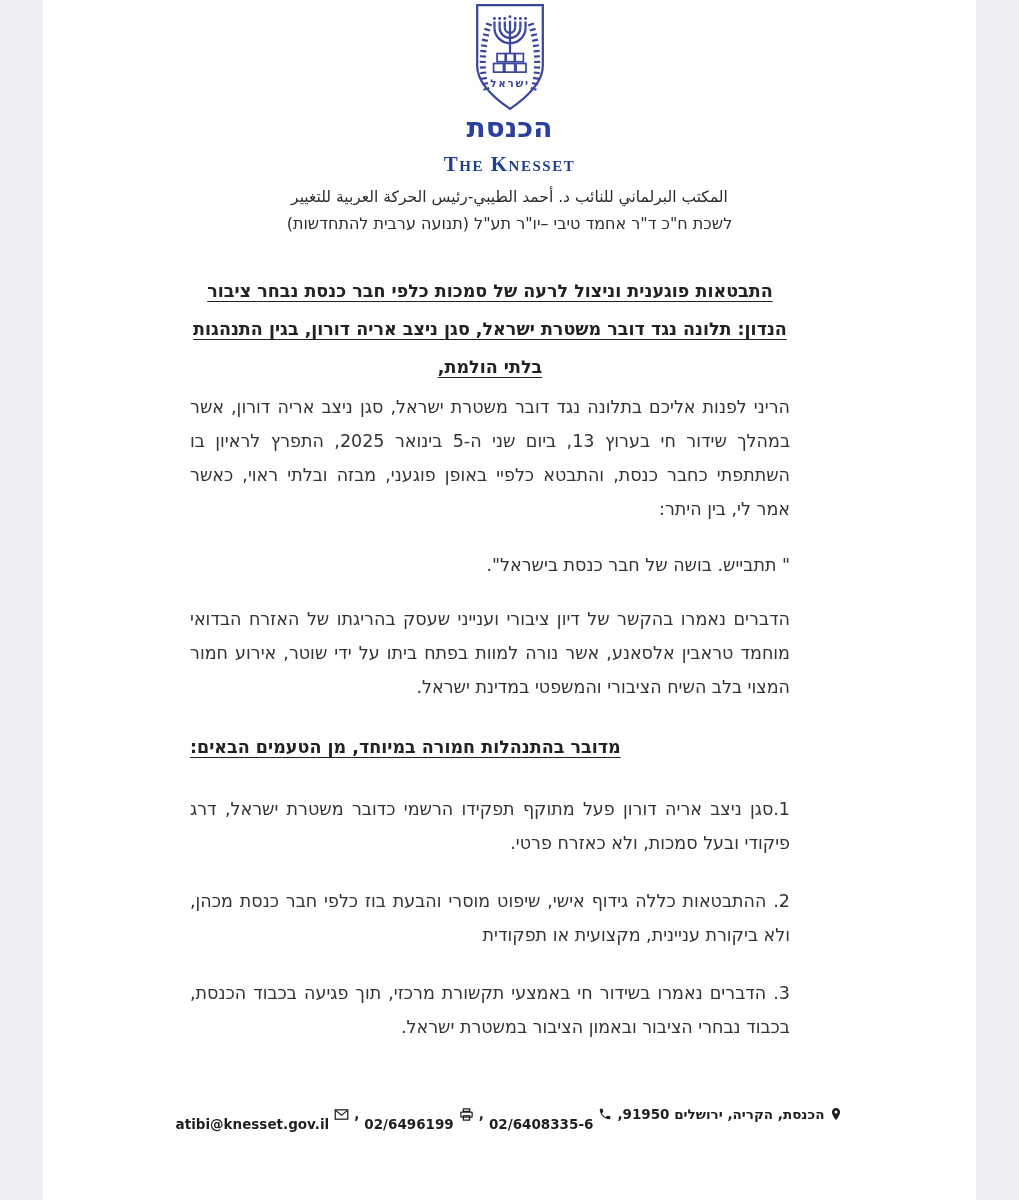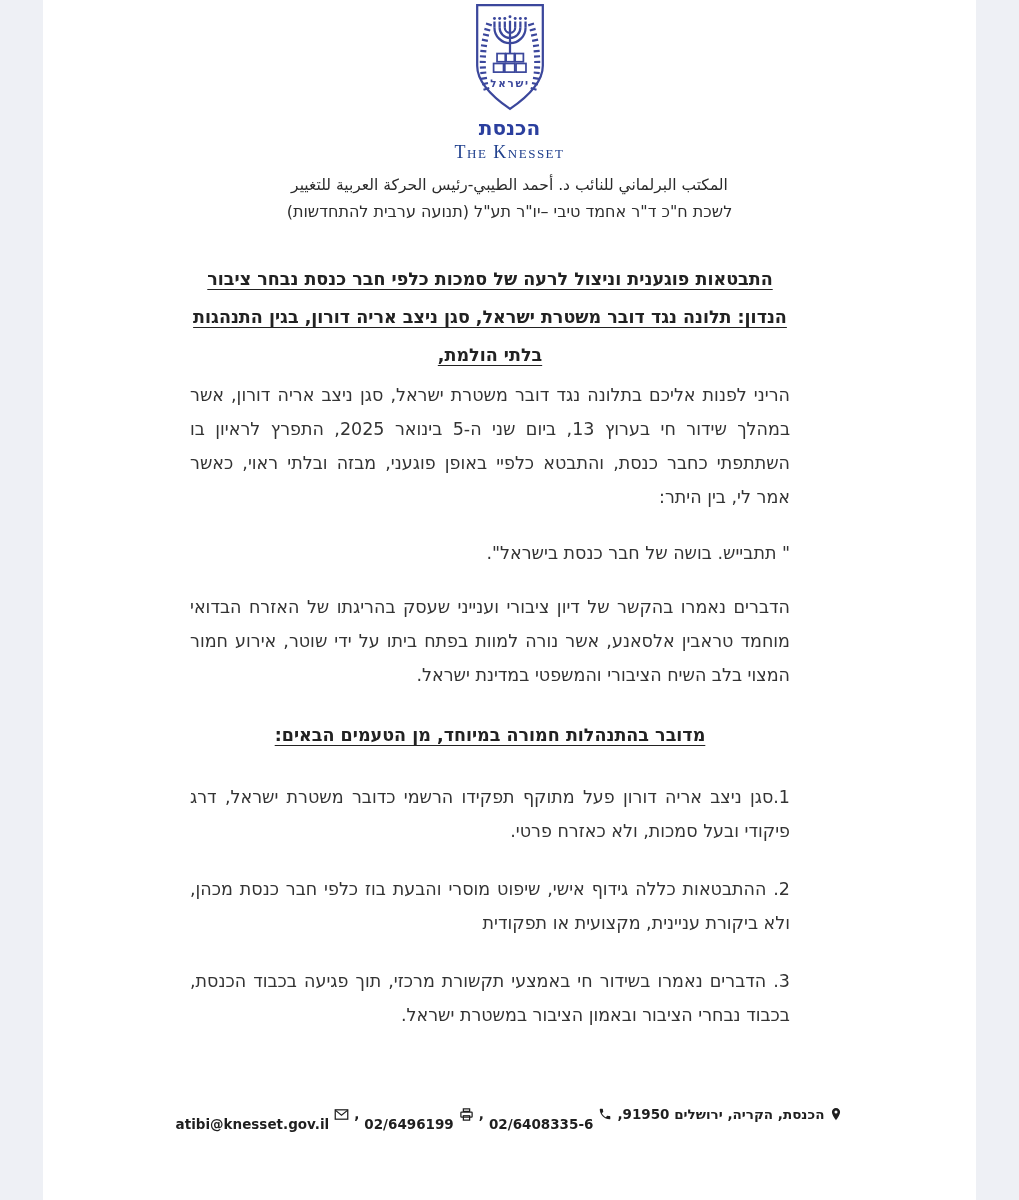--- a/index.html
+++ b/index.html
@@ -14,48 +14,48 @@
   .gutter.left{left:0;}
   .gutter.right{right:0;}
   .page{
     position:absolute;left:43px;right:43px;top:0;bottom:0;
     background:#ffffff;
   }
   
   .header{text-align:center;}
   .emblem-wrap{line-height:0;}
   .brand-he{
-    font-size:20px;font-weight:bold;color:#2b3f9e;line-height:24px;margin-top:2px;
+    font-size:28px;font-weight:bold;color:#2b3f9e;line-height:24px;margin-top:2px;
     direction:rtl;
   }
   .brand-en{
     font-family:"Liberation Serif","DejaVu Serif",serif;
     font-variant:small-caps;letter-spacing:1.5px;
-    font-size:18px;font-weight:400;color:#21418e;line-height:24px;margin-top:0;
+    font-size:21px;font-weight:700;color:#21418e;line-height:24px;margin-top:12px;
   }
   .office-ar{
     direction:rtl;font-size:15.5px;font-weight:normal;color:#2a2a2a;
     margin-top:9px;line-height:24px;
   }
   .office-he{
     direction:rtl;font-size:16px;color:#2e2e2e;margin-top:3px;line-height:24px;
   }
   
   .content{
     direction:rtl;
     padding:0 186px 0 147px; 
     font-size:17.5px;line-height:34px;color:#333333;
   }
   .recipient{margin-top:38px;font-weight:bold;color:#262626;line-height:33px;text-align:right;}
   .subject{margin-top:36px;text-align:center;font-weight:bold;color:#222222;line-height:38px;}
   .subject div{text-decoration:underline;text-underline-offset:4px;}
   .para{margin-top:4px;text-align:justify;}
   .quote{margin-top:22px;text-align:right;}
   .reasons-heading{
-    margin-top:26px;text-align:center;font-weight:bold;color:#222222;
+    margin-top:26px;text-align:left;font-weight:bold;color:#222222;
     text-decoration:underline;text-underline-offset:4px;
   }
   .reason{margin-top:24px;text-align:justify;}
   
   .footer{
     position:absolute;left:0;right:0;top:1094px;
     direction:rtl;display:flex;justify-content:center;align-items:center;
     gap:5px;font-size:13.5px;font-weight:bold;color:#1f1f1f;line-height:20px;
   }
   .footer .num{direction:ltr;unicode-bidi:isolate;margin-top:20px;}

